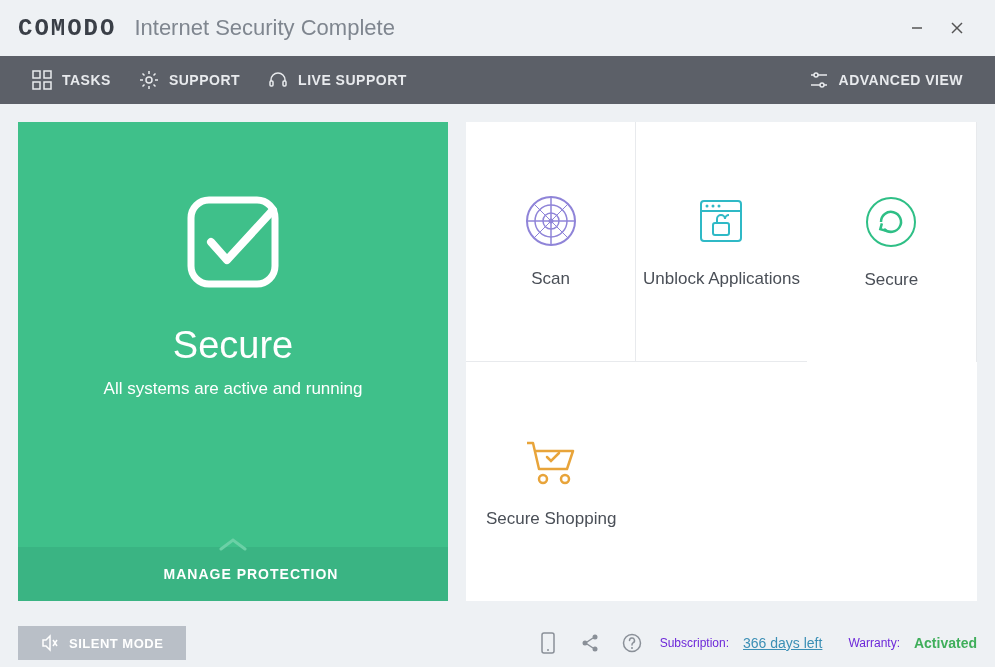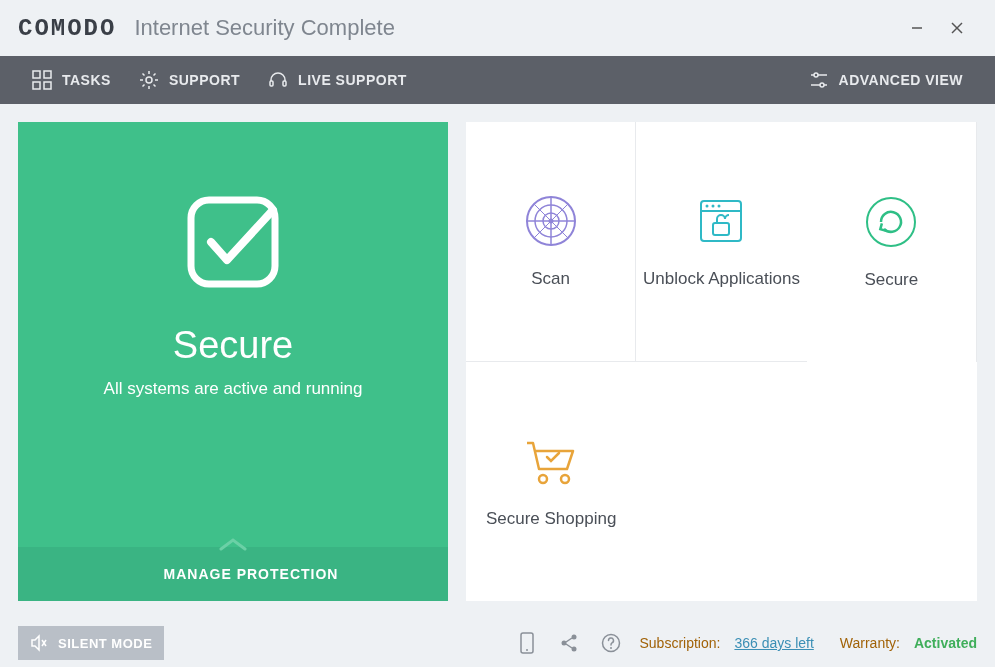--- a/index.html
+++ b/index.html
@@ -21,24 +21,24 @@
 .status-sub { font-size:17px; margin-top:12px; font-weight:500; }
 .manage-bar { position:absolute; bottom:0; left:0; right:0; height:54px; background:#3ab483; display:flex; align-items:center; justify-content:center; font-weight:700; font-size:14px; letter-spacing:1px; cursor:pointer;padding-left:36px; }
 .manage-chevron { position:absolute; top:-10px; left:50%; transform:translateX(-50%); }
 .grid-panel { flex:1; background:#fff; display:grid; grid-template-columns:1fr 1fr 1fr; grid-template-rows:1fr 1fr; }
 .grid-cell { display:flex; flex-direction:column; align-items:center; justify-content:center; gap:20px; cursor:pointer; position:relative; }
 .grid-cell:nth-child(1){border-right:1px solid #e8eaed;border-bottom:1px solid #e8eaed;}
 .grid-cell:nth-child(2){border-bottom:1px solid #e8eaed;}
 .grid-cell:nth-child(3){border-right:1px solid #e8eaed;}
 .grid-label { font-size:17px; color:#4a4f57; }
 .footer { height:48px; display:flex; align-items:center; padding:0 18px; gap:14px; background:#eef1f4; }
-.silent-btn { background:#b9bfc7; color:#fff; height:34px; padding:0 12px; display:flex; align-items:center; gap:10px; font-weight:700; font-size:13px; letter-spacing:0.5px; cursor:pointer; }
+.silent-btn { background:#b9bfc7; color:#fff; height:34px; padding:0 23px; display:flex; align-items:center; gap:10px; font-weight:700; font-size:13px; letter-spacing:0.5px; cursor:pointer; }
 .footer-spacer { flex:1; }
 .footer-icon { width:28px; height:28px; display:flex; align-items:center; justify-content:center; color:#8a9098; cursor:pointer; }
-.footer-text { font-size:14px; color:#a16207; }
+.footer-text { font-size:12px; color:#6d28d9; }
 .footer-link { font-size:14px; color:#3b8fb5; text-decoration:underline; cursor:pointer; }
 .footer-activated { font-size:14px; color:#3fae5a; font-weight:700; }
 </style>
 </head>
 <body>
 
 <div class="window">
 
   <div class="titlebar">
     <div class="logo">COMODO</div>

